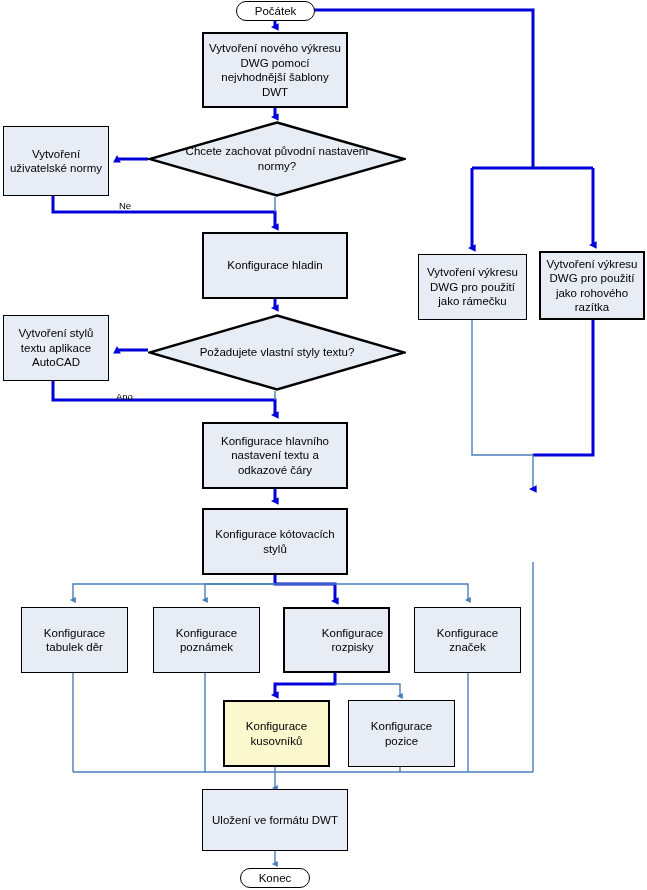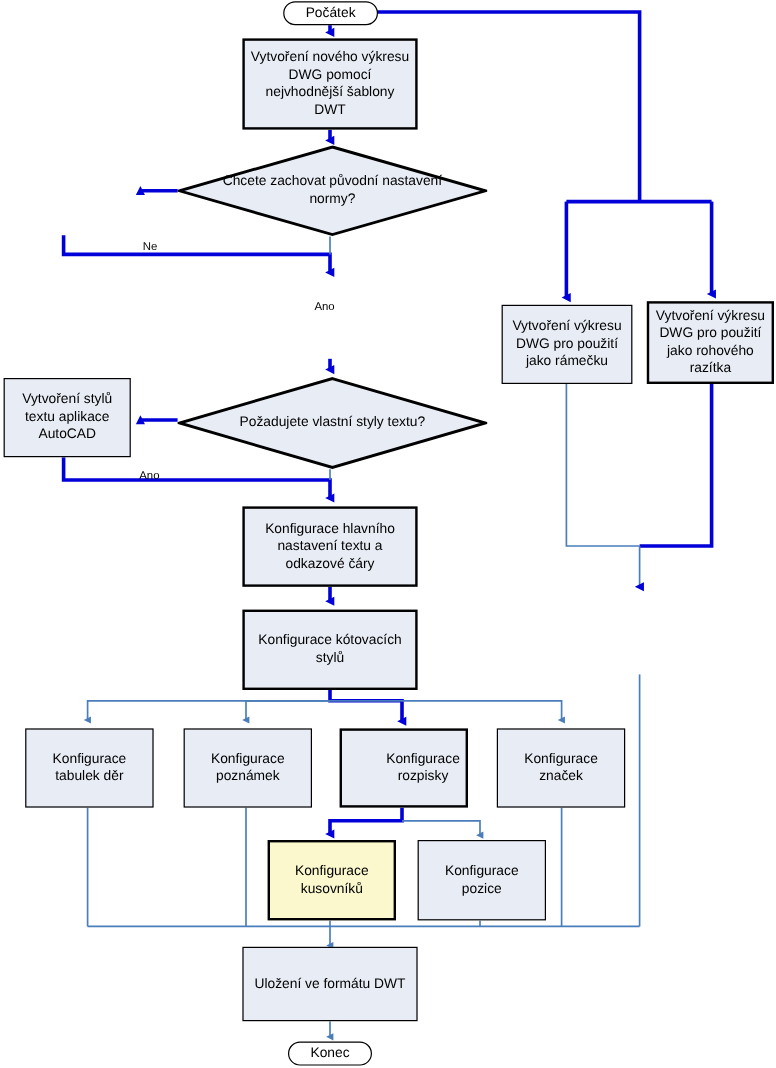--- a/index.html
+++ b/index.html
@@ -175,24 +175,30 @@
     <span>Vytvoření nového výkresu DWG pomocí nejvhodnější šablony DWT</span>
   </div>
 
   <div class="diamond-wrap" style="left:148px; top:121px; width:258px; height:76px;">
     <svg width="258" height="76">
       <polygon points="129,1.5 256.5,38 129,74.5 1.5,38" fill="#e8ecf5" stroke="#000000" stroke-width="2.4"></polygon>
     </svg>
     <div class="diamond-label">Chcete zachovat původní nastavení normy?</div>
   </div>
 
+  <div class="node" style="left:3px; top:126px; width:106px; height:70px;">
+    <span>Vytvoření uživatelské normy</span>
+  </div>
 
   <div class="edge-label" style="left:119px; top:153px;">Ne</div>
   <div class="edge-label" style="left:262px; top:203px;">Ano</div>
 
+  <div class="node thick" style="left:202px; top:232px; width:146px; height:67px;">
+    <span>Konfigurace hladin</span>
+  </div>
 
   <div class="diamond-wrap" style="left:148px; top:314px; width:258px; height:77px;">
     <svg width="258" height="77">
       <polygon points="129,1.5 256.5,38.5 129,75.5 1.5,38.5" fill="#e8ecf5" stroke="#000000" stroke-width="2.4"></polygon>
     </svg>
     <div class="diamond-label">Požadujete vlastní styly textu?</div>
   </div>
 
   <div class="node" style="left:3px; top:315px; width:106px; height:66px;">
     <span>Vytvoření stylů textu aplikace AutoCAD</span>

